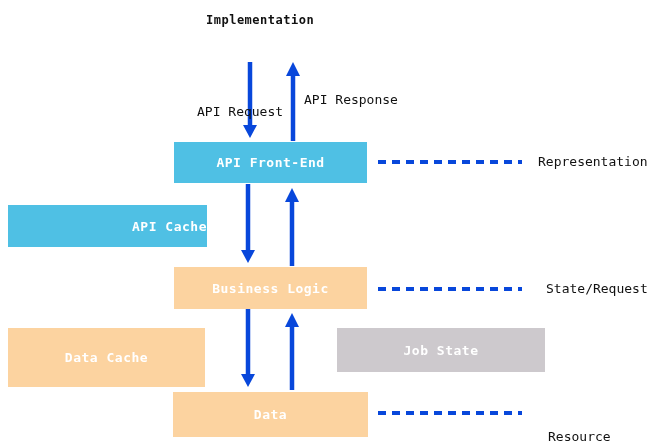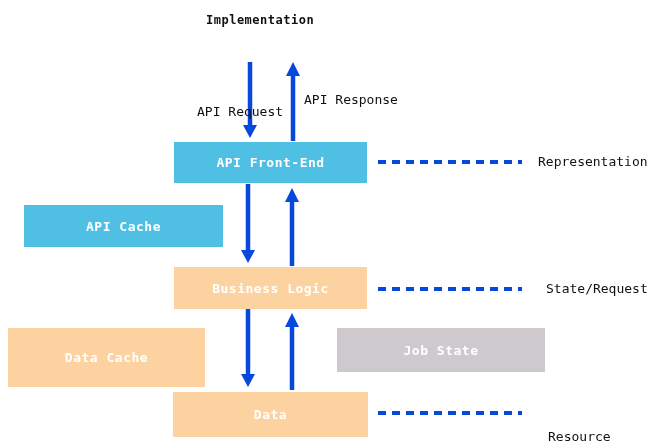--- a/index.html
+++ b/index.html
@@ -116,21 +116,21 @@
 
   <div class="title">Implementation</div>
 
   <div class="flow-label" style="left:156px; top:104px;margin-left:41px;">API Request</div>
   <div class="flow-label" style="left:304px; top:92px;">API Response</div>
 
   <div class="box cyan" style="left:174px; top:142px; width:193px; height:41px;">
     <span>API Front-End</span>
   </div>
 
-  <div class="box cyan" style="left:24px; top:205px; width:199px; height:42px;">
+  <div class="box cyan" style="left:8px; top:205px; width:199px; height:42px;justify-content:flex-end;">
     <span>API Cache</span>
   </div>
 
   <div class="box orange" style="left:174px; top:267px; width:193px; height:42px;">
     <span>Business Logic</span>
   </div>
 
   <div class="box orange" style="left:8px; top:328px; width:197px; height:59px;">
     <span>Data Cache</span>
   </div>

